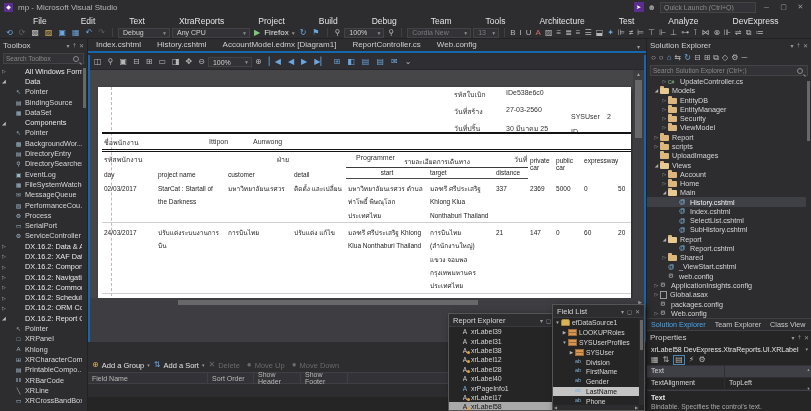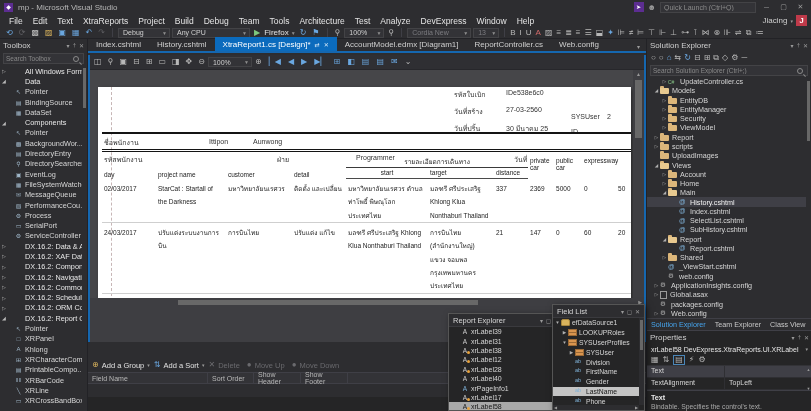--- a/index.html
+++ b/index.html
@@ -20,21 +20,21 @@
   .titlebar .title { color:#b5b5b5; }
   .tb-right { margin-left:auto; display:flex; align-items:center; gap:4px; }
   .fb-ico { width:10px; height:10px; background:#5c2d91; color:#fff; font-size:6px; text-align:center; line-height:10px; }
   .person-ico { color:#9a9a9a; font-size:8px; }
   .quick-launch { width:96px; height:11px; background:#333337; border:1px solid #434346; color:#9a9a9a; font-size:7px; padding:0 3px; font-family:inherit; }
   .quick-launch::placeholder { color:#8a8a8a; }
   .winbtn { width:13px; text-align:center; color:#9a9a9a; font-size:7px; }
 
   
   .menubar { left:0; top:14px; width:811px; height:13px; display:flex; align-items:center; padding:0 4px; font-size:8.5px; color:#e4e4e4; }
-  .menu-item { padding:0 5px; }
+  .menu-item { padding:0 5px;margin-left:24px; }
   .menu-right { margin-left:auto; display:flex; align-items:center; gap:3px; }
   .user-name { color:#cfcfcf; font-size:8px; }
   .avatar { width:11px; height:11px; background:#bf3a4a; color:#fff; font-weight:bold; font-size:7.5px; text-align:center; line-height:11px; }
 
   
   .toolbar { left:0; top:27px; width:811px; height:12px; display:flex; align-items:center; padding:0 4px; gap:2px; border-bottom:1px solid #222226; }
   .tb-ico { font-size:8px; padding:0 2px; }
   .combo { height:10px; background:#333337; border:1px solid #434346; display:flex; align-items:center; font-size:7px; color:#d0d0d0; padding:0 2px 0 4px; }
   .combo .car { margin-left:auto; color:#8f8f8f; font-size:5px; padding-left:4px; }
   .combo.dim { color:#7c7c80; }
@@ -496,25 +496,20 @@
   <div class="tabstrip">
 
   <span class="doc-tab" data-state="normal">
         <span>Index.cshtml</span>
 
       </span>
       <span class="doc-tab" data-state="normal">
         <span>History.cshtml</span>
 
       </span>
-      <span class="doc-tab" data-state="active">
-        <span>XtraReport1.cs [Design]*</span>
-        <span class="tbn">⇄</span>
-        <span class="tbn">✕</span>
-      </span>
       <span class="doc-tab" data-state="normal">
         <span>AccountModel.edmx [Diagram1]</span>
 
       </span>
       <span class="doc-tab" data-state="normal">
         <span>ReportController.cs</span>
 
       </span>
       <span class="doc-tab" data-state="normal">
         <span>Web.config</span>

